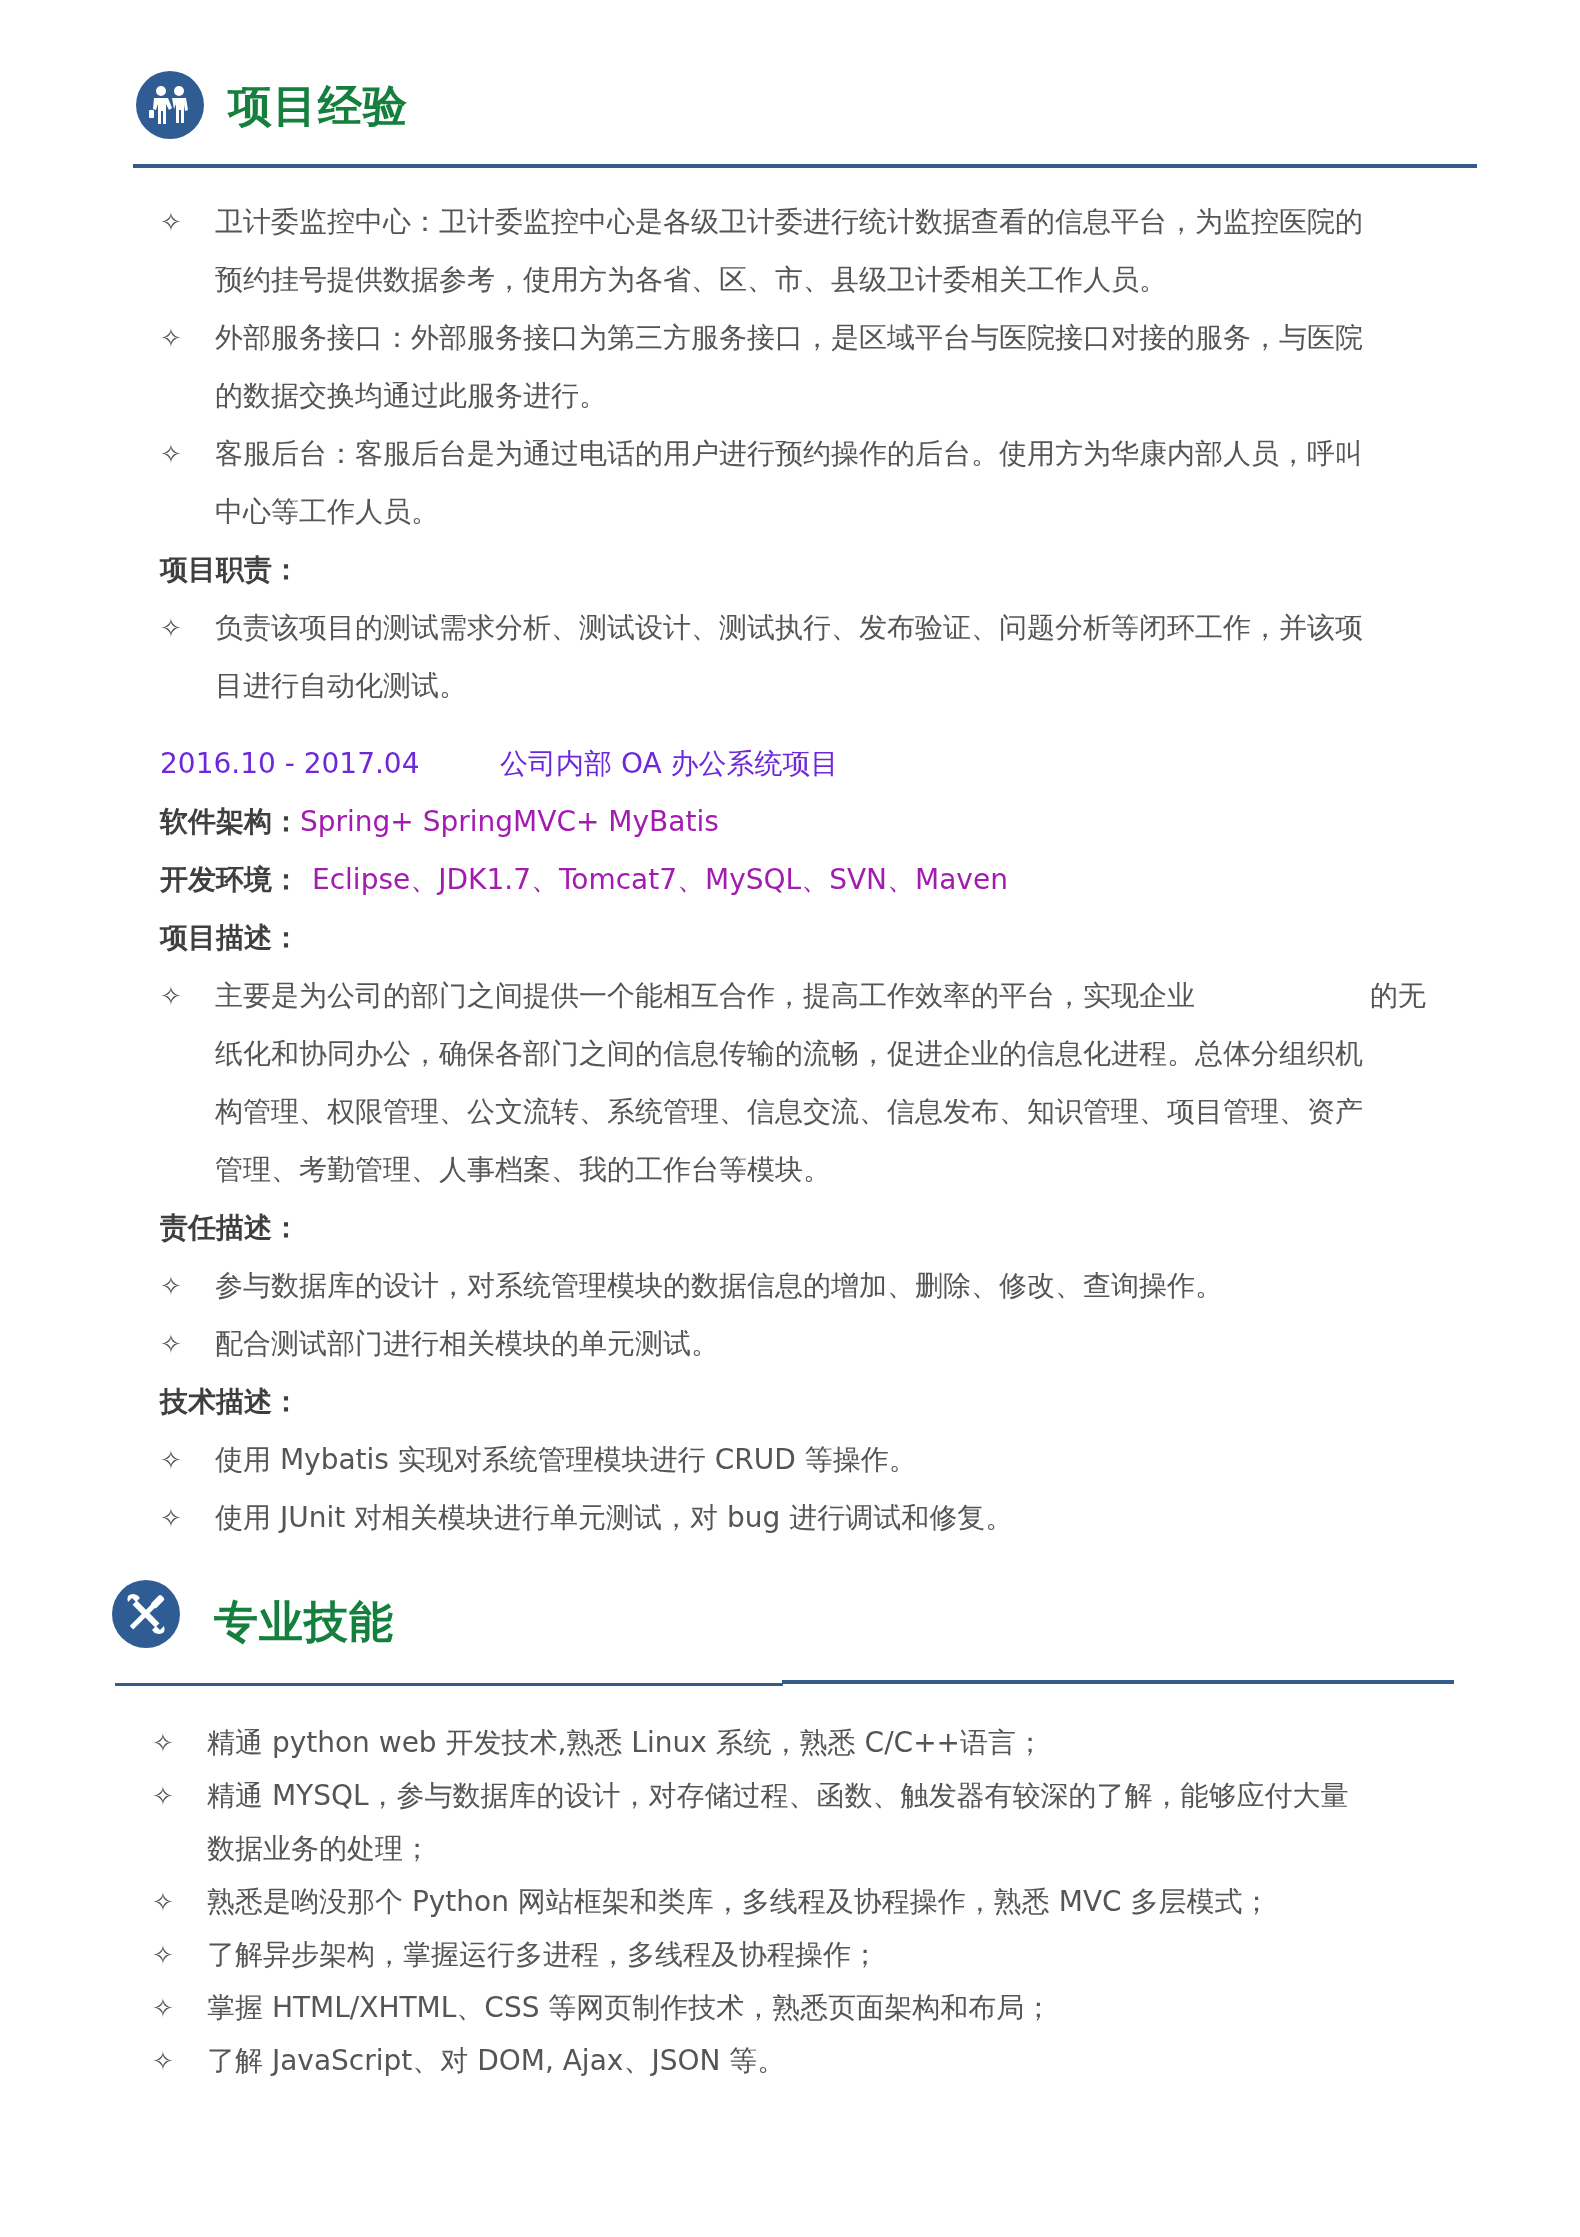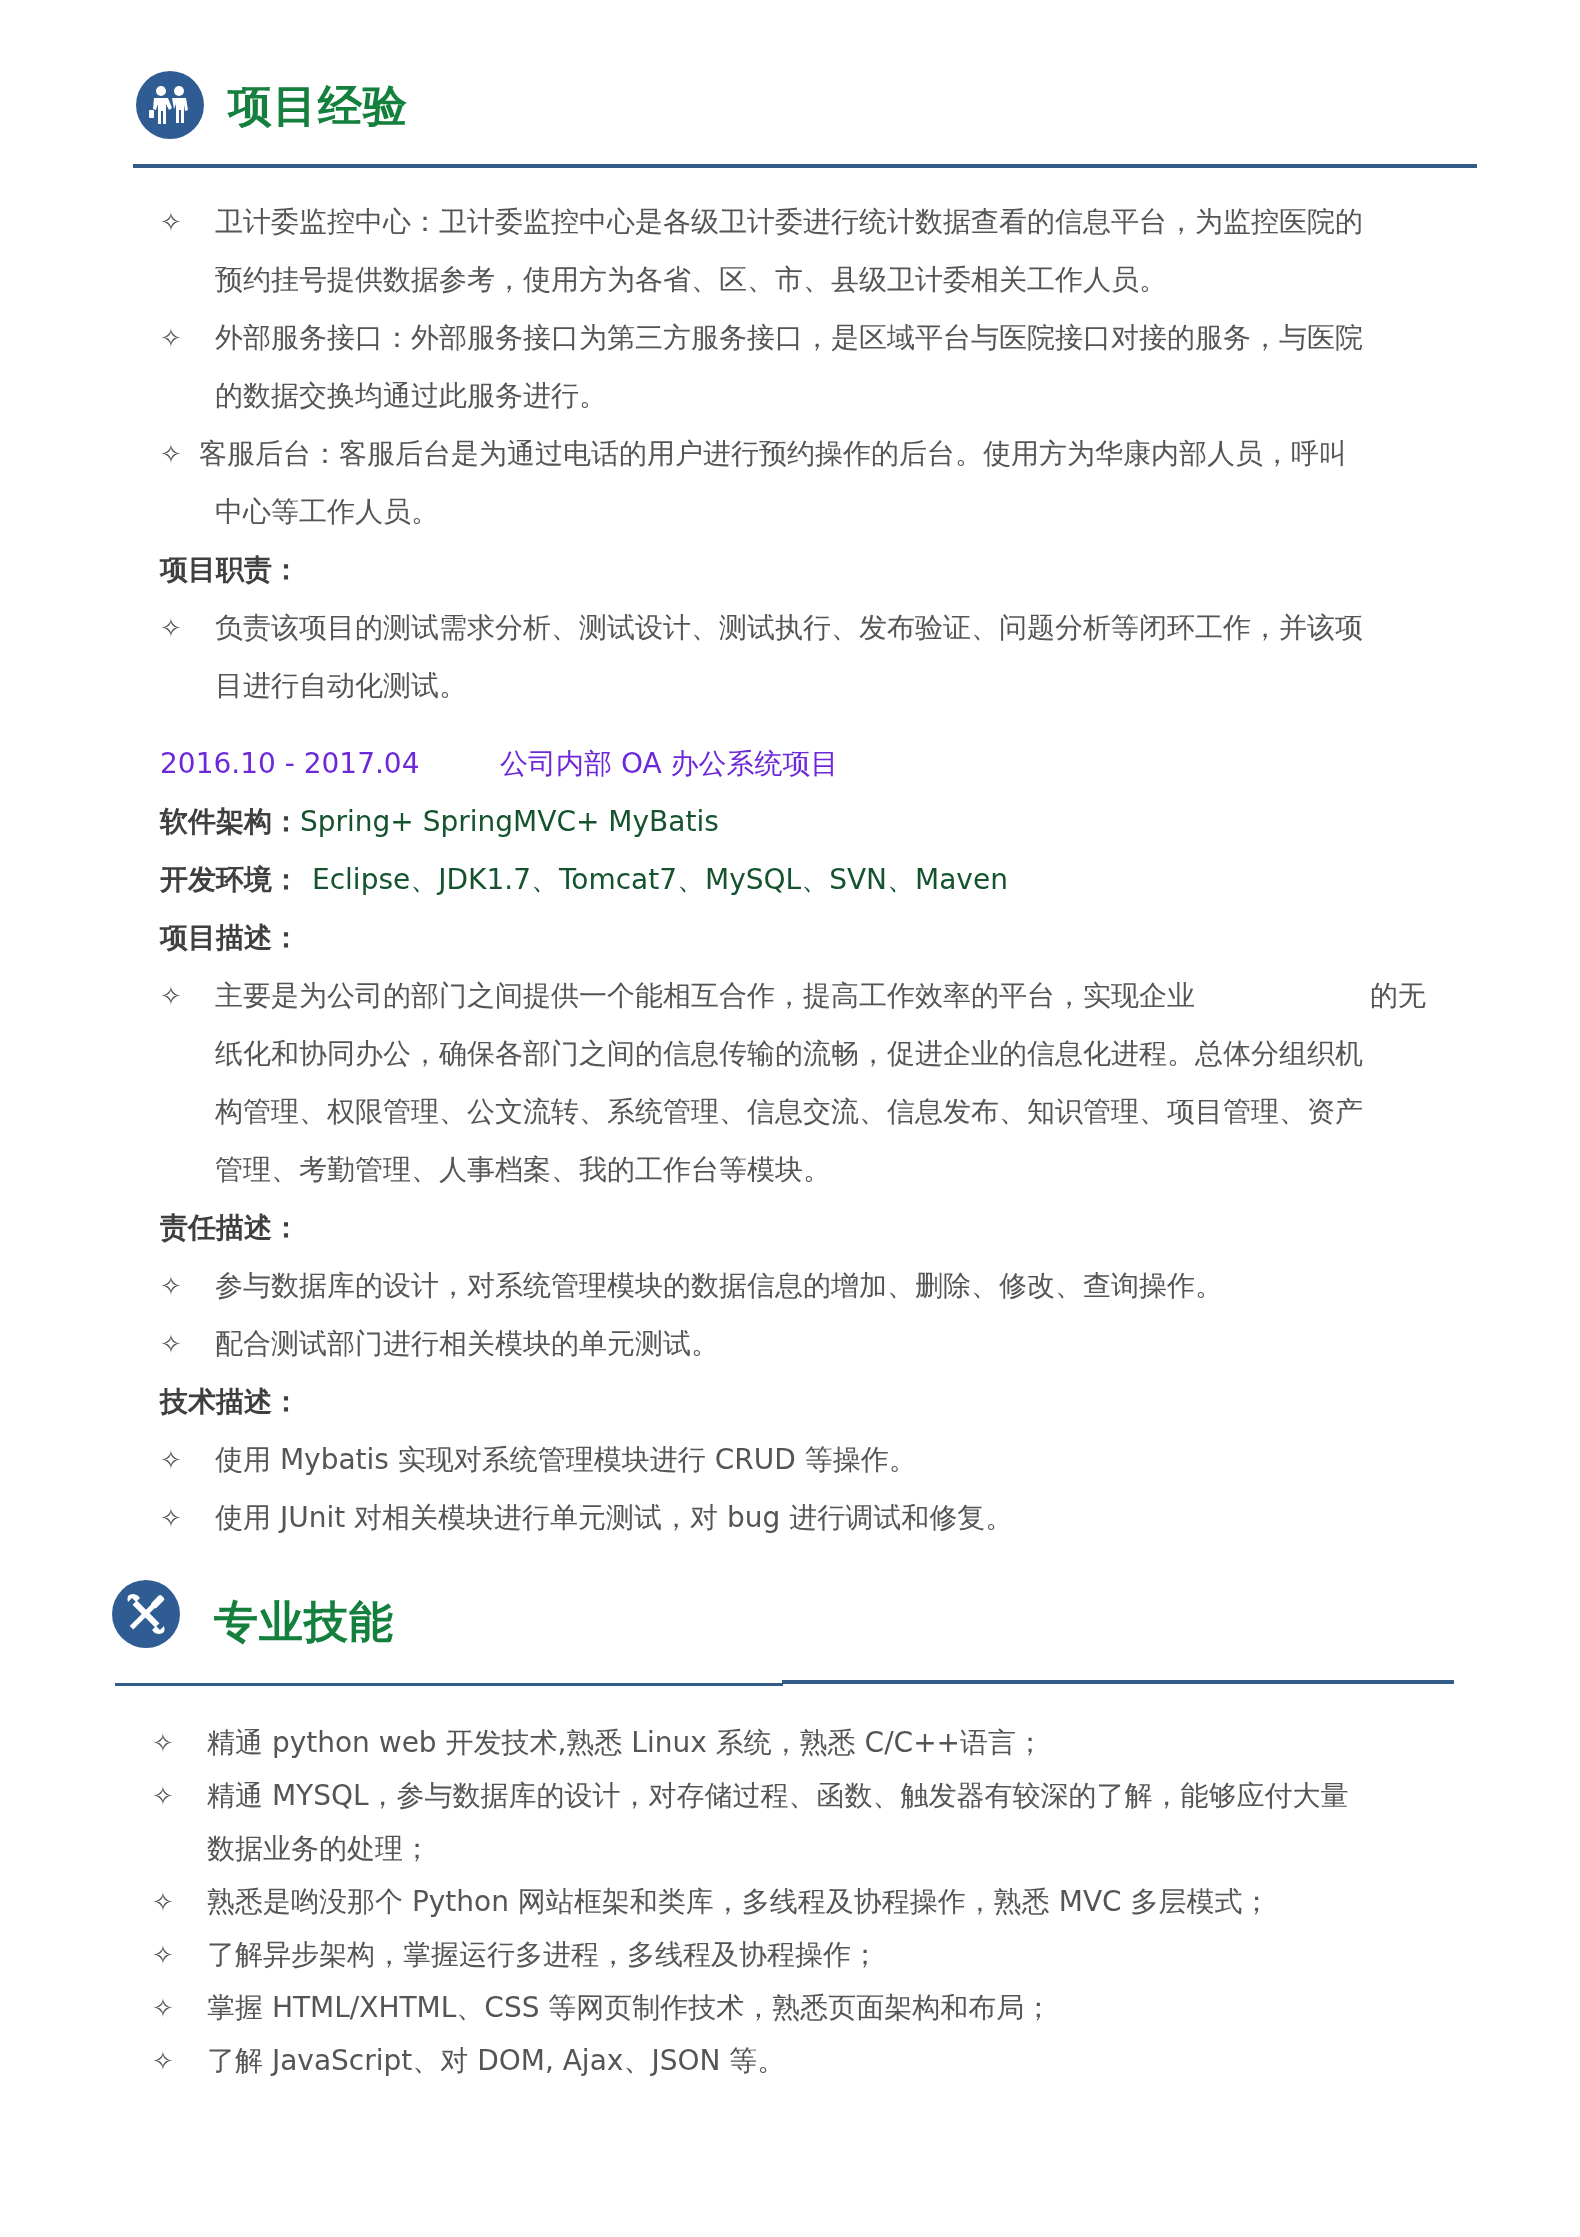--- a/index.html
+++ b/index.html
@@ -6,21 +6,21 @@
   body { width: 1580px; height: 2237px; position: relative; overflow: hidden;
          font-family: "DejaVu Sans", "Liberation Sans", sans-serif; color: #505050; }
   .sec-icon { position: absolute; border-radius: 50%; background: #2f5d93; }
   .sec-icon svg { position: absolute; left: 0; top: 0; }
   .sec-title { position: absolute; font-size: 44px; font-weight: bold; color: #15803d;
                letter-spacing: 1px; white-space: nowrap; line-height: 1; }
   .rule { position: absolute; background: #345c88; height: 4px; }
   .line { position: absolute; font-size: 28px; line-height: 34px; white-space: nowrap; color: #555555; }
   .bullet { position: absolute; font-size: 26px; line-height: 34px; color: #555555; }
   .label { position: absolute; font-size: 28px; line-height: 34px; font-weight: bold; color: #3f3f3f; white-space: nowrap; }
-  .label-val { font-weight: normal; color: #14532d; }
+  .label-val { font-weight: normal; color: #a21caf; }
   .blue { color: #6d28d9; }
 </style>
 </head>
 <body>
 
 <div class="sec-icon" style="left:136px; top:71px; width:68px; height:68px;">
   <svg width="68" height="68" viewBox="0 0 68 68">
     <g fill="#ffffff">
       <circle cx="25" cy="20" r="5"></circle>
       <circle cx="43" cy="20" r="5"></circle>
@@ -35,21 +35,21 @@
 
 <div class="bullet" style="left:160px; top:205px;">✧</div>
 <div class="line" style="left:215px; top:205px;">卫计委监控中心：卫计委监控中心是各级卫计委进行统计数据查看的信息平台，为监控医院的</div>
 <div class="line" style="left:215px; top:263px;">预约挂号提供数据参考，使用方为各省、区、市、县级卫计委相关工作人员。</div>
 
 <div class="bullet" style="left:160px; top:321px;">✧</div>
 <div class="line" style="left:215px; top:321px;">外部服务接口：外部服务接口为第三方服务接口，是区域平台与医院接口对接的服务，与医院</div>
 <div class="line" style="left:215px; top:379px;">的数据交换均通过此服务进行。</div>
 
 <div class="bullet" style="left:160px; top:437px;">✧</div>
-<div class="line" style="left:199px; top:437px;">客服后台：客服后台是为通过电话的用户进行预约操作的后台。使用方为华康内部人员，呼叫</div>
+<div class="line" style="left:215px; top:437px;">客服后台：客服后台是为通过电话的用户进行预约操作的后台。使用方为华康内部人员，呼叫</div>
 <div class="line" style="left:215px; top:495px;">中心等工作人员。</div>
 
 <div class="label" style="left:160px; top:553px;">项目职责：</div>
 
 <div class="bullet" style="left:160px; top:611px;">✧</div>
 <div class="line" style="left:215px; top:611px;">负责该项目的测试需求分析、测试设计、测试执行、发布验证、问题分析等闭环工作，并该项</div>
 <div class="line" style="left:215px; top:669px;">目进行自动化测试。</div>
 
 <div class="line blue" style="left:160px; top:747px;">2016.10 - 2017.04</div>
 <div class="line blue" style="left:500px; top:747px;">公司内部 OA 办公系统项目</div>

